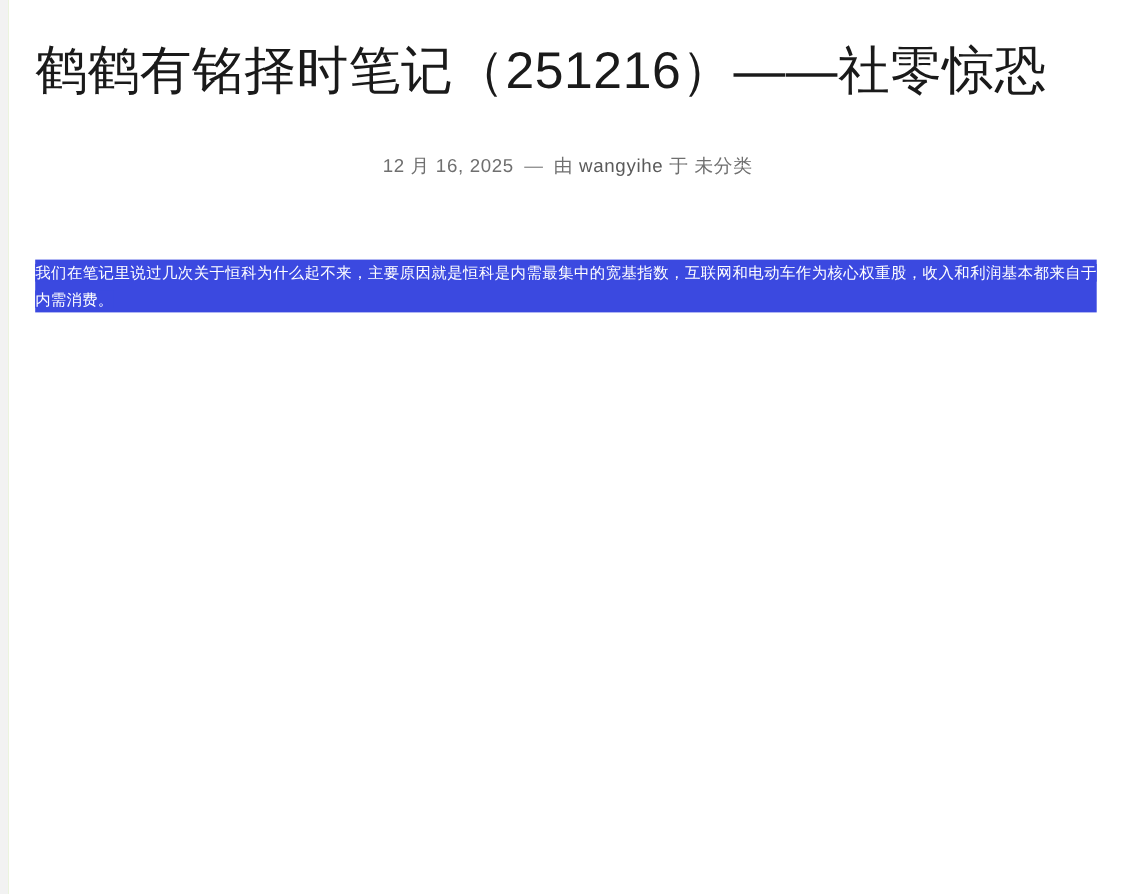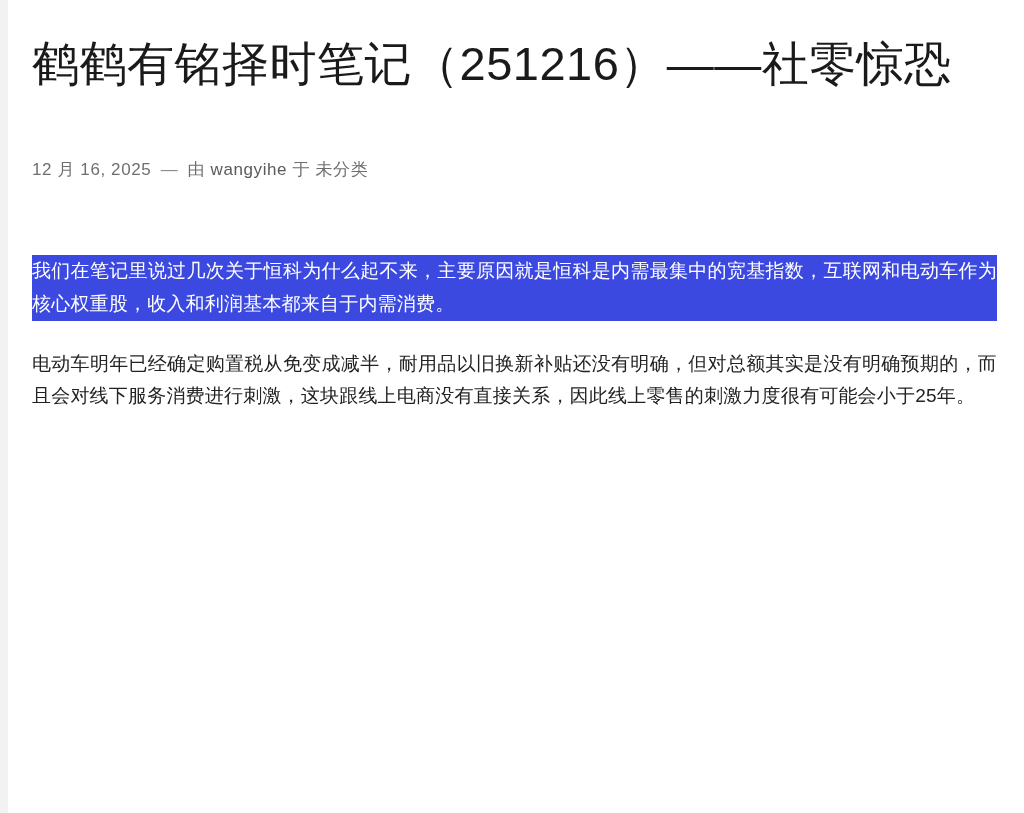--- a/index.html
+++ b/index.html
@@ -42,38 +42,39 @@
     font-family: "Liberation Sans", sans-serif;
     font-size: 47px;
     line-height: 1.28;
     font-weight: 400;
     color: #1a1a1a;
     letter-spacing: 0.5px;
     margin: 0 0 0 0;
     max-width: 960px;
   }
   .post-meta {
-    margin-top: 64px;
+    margin-top: 45px;
     font-size: 17px;
     color: #6f6f6f;
     letter-spacing: 0.6px;
     font-family: "Liberation Sans", sans-serif;
+    text-align: center;
   }
   .post-meta .author {
     color: #5a5a5a;
   }
   .post-meta .sep {
     color: #8a8a8a;
     padding: 0 4px;
   }
   .post-body {
     margin-top: 74px;
   }
   .para {
-    font-size: 19px;
+    font-size: 14px;
     line-height: 1.72;
     color: #222222;
     margin: 0 0 27px 0;
     letter-spacing: 0.2px;
     max-width: 965px;
     text-align: justify;
     text-justify: inter-ideograph;
   }
   .para.highlight {
     background: #3b49e0;
@@ -101,17 +102,16 @@
       <span>12 月 16, 2025</span>
       <span class="sep">—</span>
       <span>由</span>
       <span class="author">wangyihe</span>
       <span>于</span>
       <span>未分类</span>
     </div>
 
     <div class="post-body">
       <p class="para highlight"><span class="hl-inner">我们在笔记里说过几次关于恒科为什么起不来，主要原因就是恒科是内需最集中的宽基指数，互联网和电动车作为核心权重股，收入和利润基本都来自于内需消费。</span></p>
-      <p class="para">电动车明年已经确定购置税从免变成减半，耐用品以旧换新补贴还没有明确，但对总额其实是没有明确预期的，而且会对线下服务消费进行刺激，这块跟线上电商没有直接关系，因此线上零售的刺激力度很有可能会小于25年。</p>
     </div>
 
   </div>
 </div>
 
 </body></html>

